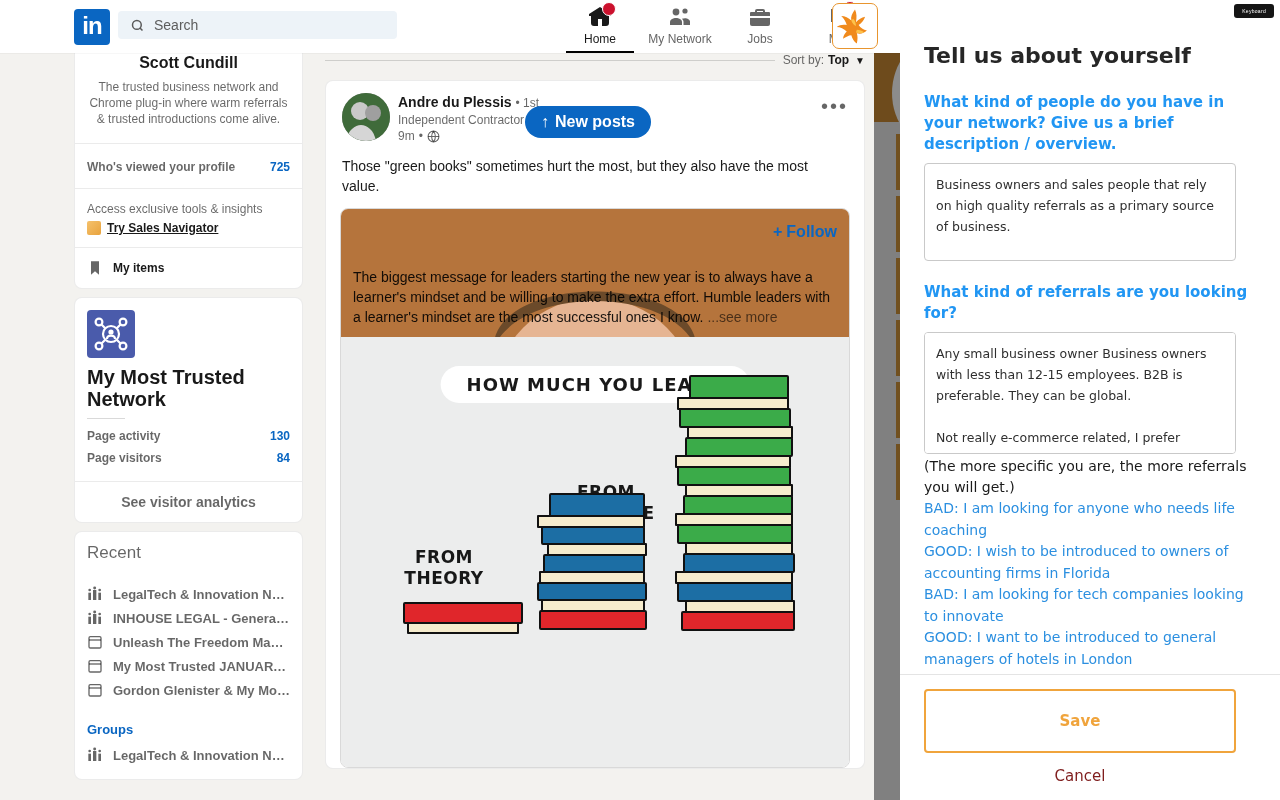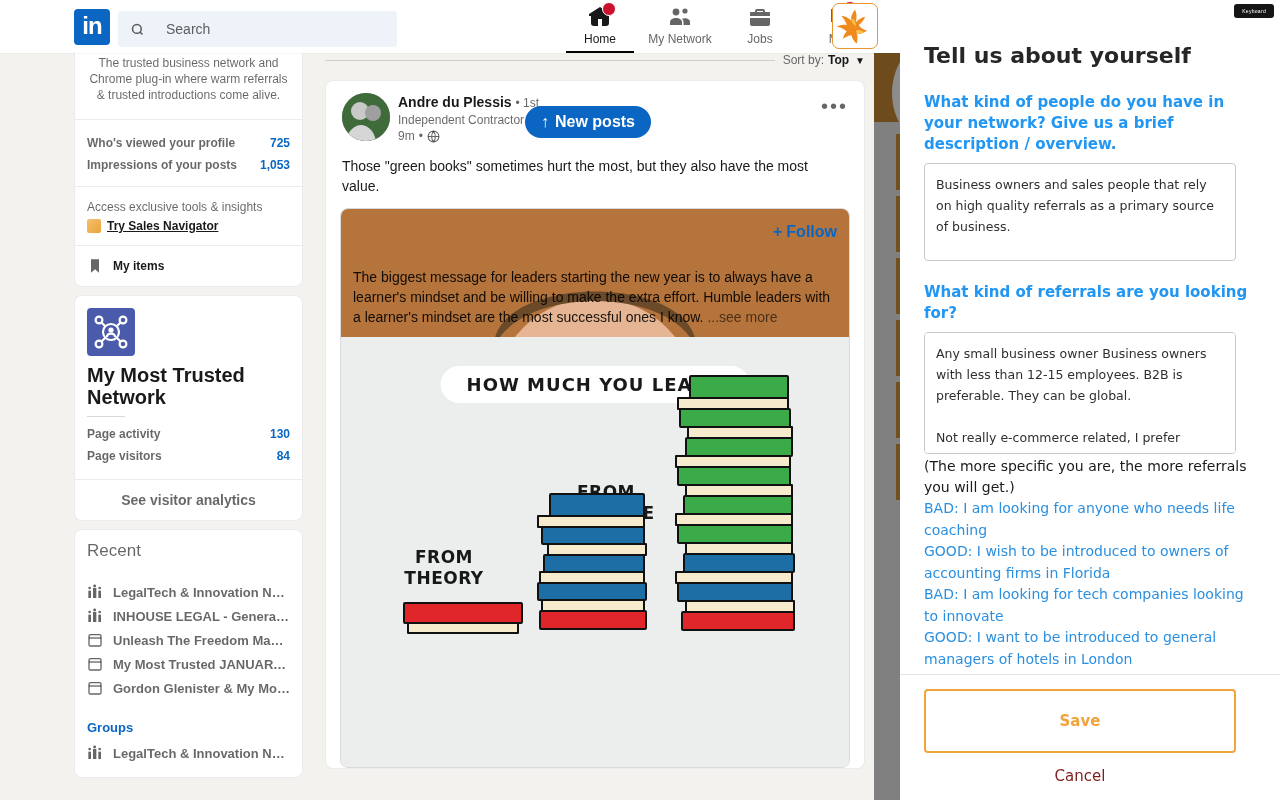--- a/index.html
+++ b/index.html
@@ -20,22 +20,22 @@
   .ext-rows { position: absolute; left: 0; top: 122px; width: 406px; height: 678px; }
   .ext-row { position: absolute; left: 22px; width: 384px; height: 56px; background: #71501f; }
 
   
   .nav { position: absolute; left: 0; top: 0; width: 1280px; height: 53px; background: #fff; z-index: 6;
          box-shadow: 0 0 0 1px rgba(0,0,0,.03); }
   .nav-inner { position: relative; width: 1280px; height: 53px; }
   .li-logo { position: absolute; left: 74px; top: 9px; width: 36px; height: 36px; border-radius: 4px;
              background: #0a66c2; color: #fff; font-weight: 700; font-size: 24px; line-height: 34px; text-align: center;
              letter-spacing: -1px; }
-  .search-box { position: absolute; left: 118px; top: 11px; width: 279px; height: 36px; background: #edf3f8;
-                border-radius: 4px; display: flex; align-items: center; padding: 0 8px; gap: 12px; }
+  .search-box { position: absolute; left: 118px; top: 11px; width: 279px; height: 28px; background: #edf3f8;
+                border-radius: 4px; display: flex; align-items: center; padding: 0 8px; }
   .search-box svg { width: 15px; height: 15px; flex: 0 0 auto; color: #5a5a5a; margin: 0 9px 0 4px; }
   .search-input { border: 0; background: transparent; outline: none; font-family: inherit; font-size: 14px;
                   color: rgba(0,0,0,.9); width: 230px; }
   .search-input::placeholder { color: #5d5d5d; }
 
   .nav-items { position: absolute; left: 560px; top: 0; display: flex; height: 53px; }
   .nav-item { position: relative; width: 80px; height: 53px; display: flex; flex-direction: column;
               align-items: center; justify-content: flex-start; padding-top: 5px; color: #666; }
   .nav-item .ni-ico { position: relative; width: 24px; height: 24px; color: #666; }
   .nav-item .ni-label { font-size: 12px; line-height: 14px; margin-top: 3px; white-space: nowrap; }
@@ -249,30 +249,27 @@
           <path d="M26 28c3 0 6 1 8 3-3 1-6 1-9 0l1-3z" fill="#fdc24a"></path>
         </svg>
       </div>
     </div>
   </div>
 
   <div class="left-col">
 
     <div class="card">
       <div class="prof-top">
+        <div class="prof-name">Scott Cundill</div>
         <div class="prof-desc">The trusted business network and Chrome plug-in where warm referrals &amp; trusted introductions come alive.</div>
       </div>
       <div class="stat-block">
         <div class="stat-row">
           <span>Who's viewed your profile</span>
           <span class="stat-val">725</span>
-        </div>
-        <div class="stat-row">
-          <span>Impressions of your posts</span>
-          <span class="stat-val">1,053</span>
         </div>
       </div>
       <div class="promo">
         <div class="promo-top">Access exclusive tools &amp; insights</div>
         <div class="promo-link">
           <div class="promo-sq"></div>
           <span>Try Sales Navigator</span>
         </div>
       </div>
       <div class="myitems">

